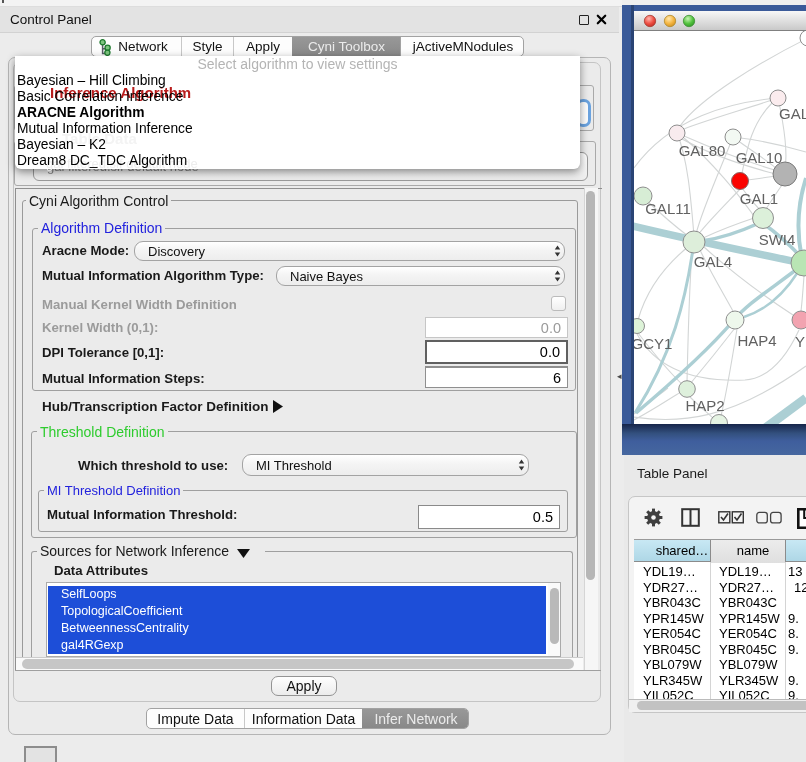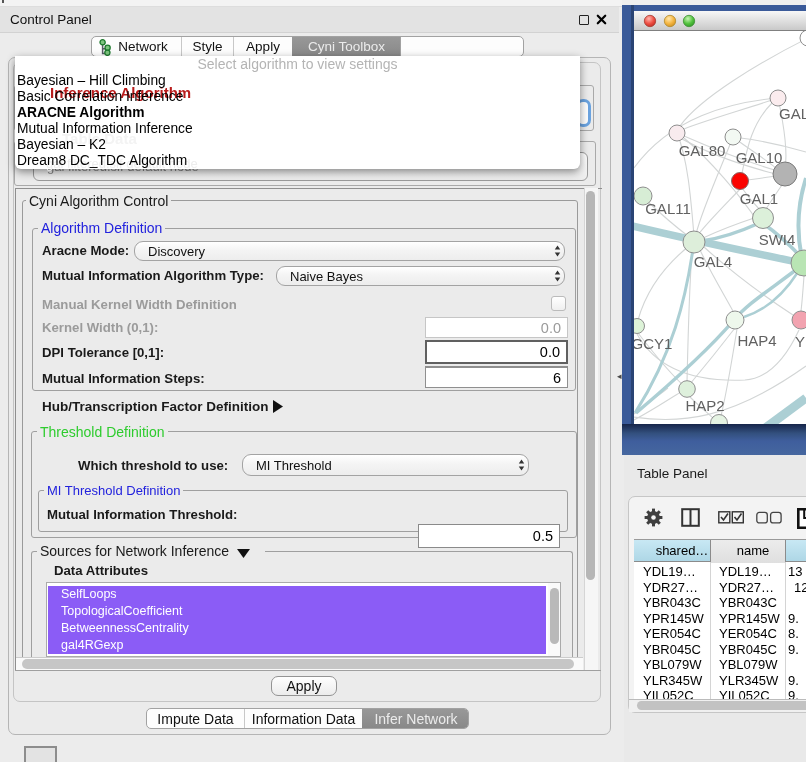--- a/index.html
+++ b/index.html
@@ -53,20 +53,21 @@
   <svg class="abs" style="left:6px;top:1px;" width="14" height="18" viewBox="0 0 14 18">
     <path d="M4.6 5 V15.6 H9.4 M4.6 10.7 H9.6" stroke="#565b66" stroke-width="1.5" fill="none"></path>
     <circle cx="4.6" cy="4.2" r="2.6" fill="#7cc47e" stroke="#1f7a2f" stroke-width="1.3"></circle>
     <circle cx="9.6" cy="9.7" r="2.6" fill="#7cc47e" stroke="#1f7a2f" stroke-width="1.3"></circle>
     <circle cx="9.4" cy="14.8" r="2.6" fill="#7cc47e" stroke="#1f7a2f" stroke-width="1.3"></circle>
   </svg>
   <div class="abs" style="left:20px;top:0;width:62px;height:21px;line-height:20px;font-size:13.5px;color:#111;text-align:center;">Network</div>
   <div class="abs" style="left:90px;top:0;width:51px;height:21px;line-height:20px;font-size:13.5px;color:#111;text-align:center;">Style</div>
   <div class="abs" style="left:142px;top:0;width:58px;height:21px;line-height:20px;font-size:13.5px;color:#111;text-align:center;">Apply</div>
   <div class="abs" style="left:200px;top:0;width:109px;height:21px;line-height:20px;font-size:13.5px;color:#ebebeb;text-align:center;">Cyni Toolbox</div>
+  <div class="abs" style="left:309px;top:0;width:124px;height:21px;line-height:20px;font-size:13.5px;color:#111;text-align:center;">jActiveMNodules</div>
 </div>
 
 <div class="abs" style="left:15px;top:188px;width:586px;height:482px;border-top:1px solid #8f8f8f;border-left:1px solid #8f8f8f;"></div>
 
 <div class="grp" style="left:22px;top:200px;width:556px;height:466px;border-color:#9a9a9a;"></div>
 <div class="gtitle" style="left:26px;top:194px;color:#1a1a1a;">Cyni Algorithm Control</div>
 
 <div class="grp" style="left:32px;top:228px;width:544px;height:163px;"></div>
 <div class="gtitle" style="left:38px;top:221px;color:#2222dd;">Algorithm Definition</div>
 
@@ -116,33 +117,33 @@
 <div class="combo" style="left:242px;top:454px;width:287px;height:22px;">
   <span class="ct">MI Threshold</span>
   <svg class="stepper" viewBox="0 0 9 14">
       <path d="M4.5 0 L8 5 L1 5 Z M4.5 14 L8 9 L1 9 Z" fill="#333"></path>
     </svg>
 </div>
 
 <div class="grp" style="left:38px;top:490px;width:530px;height:42px;"></div>
 <div class="gtitle" style="left:44px;top:484px;color:#2222dd;font-size:13px;">MI Threshold Definition</div>
 <div class="lab" style="left:47px;top:507px;">Mutual Information Threshold:</div>
-<div class="tf" style="left:418px;top:524px;width:142px;height:24px;border:1px solid #8a8a8a;">
+<div class="tf" style="left:418px;top:505px;width:142px;height:24px;border:1px solid #8a8a8a;">
     <span>0.5</span>
   </div>
 
 <div class="grp" style="left:31px;top:551px;width:542px;height:106px;border-bottom:none;border-radius:3px 3px 0 0;"></div>
 <div class="gtitle" style="left:37px;top:544px;color:#1a1a1a;font-size:14px;width:222px;">Sources for Network Inference</div>
 <svg class="abs" style="left:237px;top:549px;" width="13" height="9" viewBox="0 0 13 9">
     <path d="M0 0 L13 0 L6.5 9 Z" fill="#111"></path>
   </svg>
 <div class="lab" style="left:54px;top:563px;">Data Attributes</div>
 
 <div class="abs" style="left:46px;top:582px;width:515px;height:75px;background:#fff;border:1px solid #aaa;box-sizing:border-box;overflow:hidden;">
-  <div class="abs" style="left:1px;top:3px;width:498px;height:68px;background:#8b5cf6;color:#fff;font-size:12.5px;line-height:17px;padding-left:13px;box-sizing:border-box;">
+  <div class="abs" style="left:1px;top:3px;width:498px;height:68px;background:#1d4ed8;color:#fff;font-size:12.5px;line-height:17px;padding-left:13px;box-sizing:border-box;">
     SelfLoops<br>TopologicalCoefficient<br>BetweennessCentrality<br>gal4RGexp
   </div>
   <div class="abs" style="left:501px;top:0;width:14px;height:75px;background:#fafafa;"></div>
   <div class="abs" style="left:503px;top:5px;width:9px;height:56px;background:#b9b9b9;border-radius:5px;"></div>
 </div>
 
 <div class="abs" style="left:15px;top:670px;width:586px;height:1px;background:#9f9f9f;"></div>
 
 <div class="abs" style="left:16px;top:657px;width:567px;height:13px;background:#fafafa;border-top:1px solid #ccc;box-sizing:border-box;"></div>
 <div class="abs" style="left:22px;top:659px;width:552px;height:10px;background:#c6c6c6;border-radius:5px;"></div>

